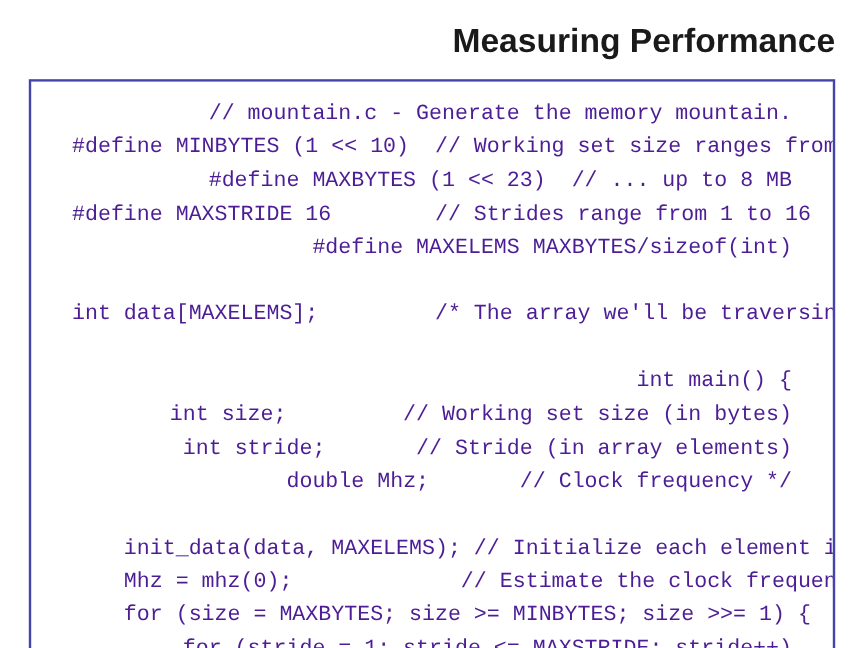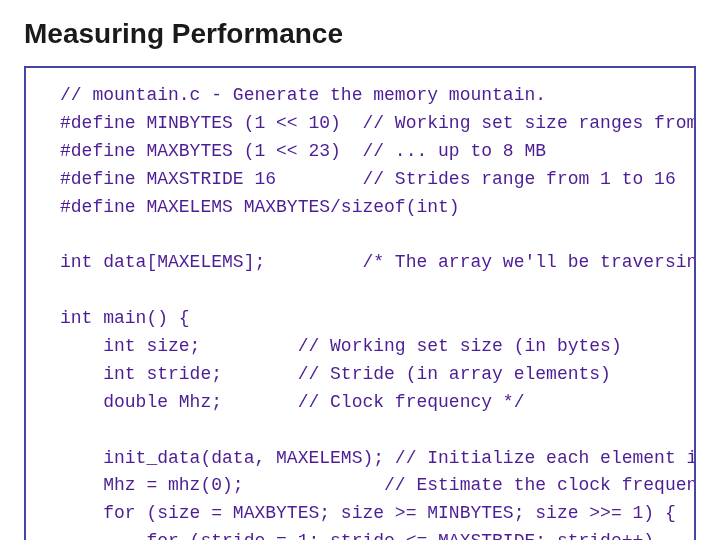--- a/index.html
+++ b/index.html
@@ -14,20 +14,21 @@
       background: #ffffff;
       font-family: Arial, sans-serif;
       overflow: hidden;
     }
 
     .page-container {
       width: 720px;
       height: 540px;
       background: #ffffff;
       padding: 18px 24px;
+      text-align: right;
     }
 
     .title {
       font-size: 28px;
       font-weight: bold;
       color: #1a1a1a;
       margin-bottom: 16px;
       font-family: Arial, sans-serif;
     }
 

